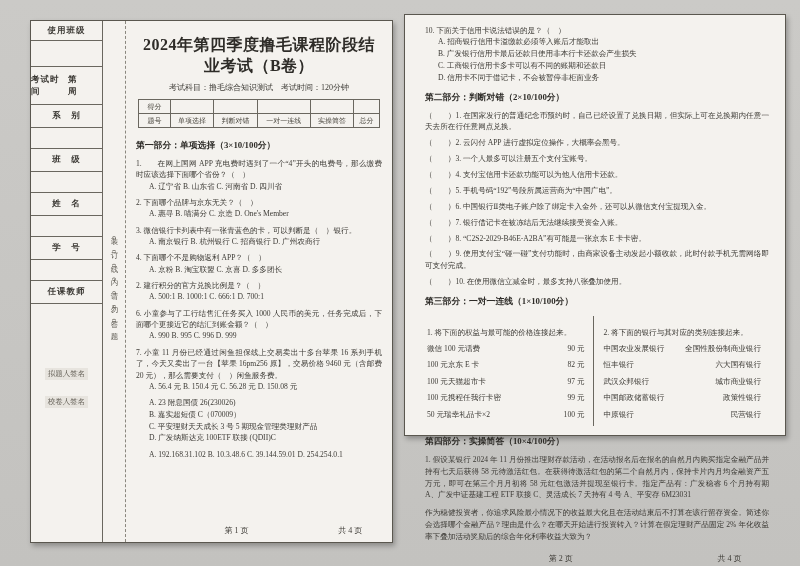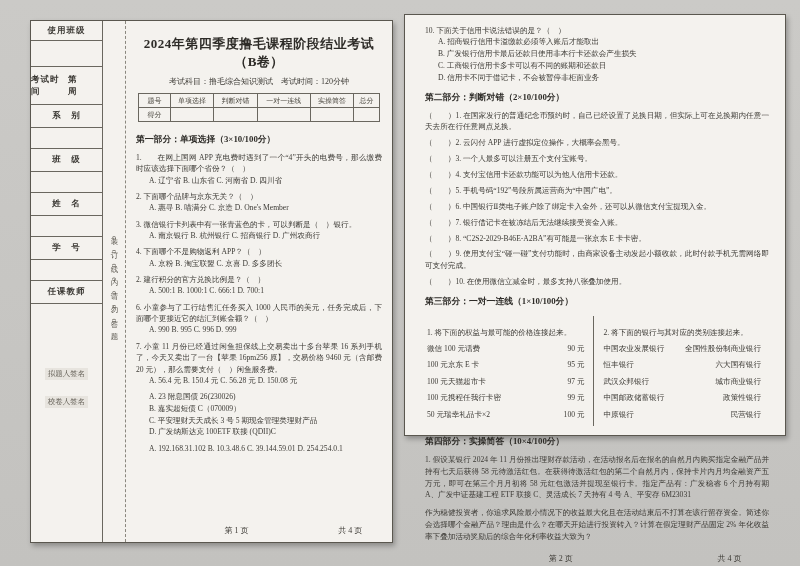--- a/index.html
+++ b/index.html
@@ -37,21 +37,21 @@
   }
   .binding span{
     writing-mode:vertical-rl;
     font-size:7.5px;color:#5a574f;
     letter-spacing:5px;
   }
 
   
   .main{flex:1;padding:8px 10px 4px 10px;display:flex;flex-direction:column;box-sizing:border-box;}
   h1.title{
-    font-size:13px;margin:6px 0 2px 0;text-align:center;
+    font-size:16px;margin:6px 0 2px 0;text-align:center;
     font-weight:bold;letter-spacing:.5px;color:#2e2c28;
   }
   .subtitle{font-size:8px;text-align:center;margin:3px 0 6px 0;color:#3c3a35;}
   table.score-table{border-collapse:collapse;width:98%;margin:0 auto 8px auto;}
   table.score-table td{
     border:1px solid #6a675f;font-size:7px;text-align:center;
     height:13px;padding:0 2px;color:#4a473f;
   }
   .sec-title{font-size:8.8px;font-weight:bold;margin:4px 0 6px 0;color:#2e2c28;}
   .q{margin:0 0 4.5px 0;}
@@ -105,34 +105,34 @@
       <span>装o订o线o内o请o勿o答o题</span>
     </div>
 
     <div class="main">
       <h1 class="title">2024年第四季度撸毛课程阶段结业考试（B卷）</h1>
       <div class="subtitle">考试科目：撸毛综合知识测试　考试时间：120分钟</div>
 
       <table class="score-table">
         <tbody>
             <tr>
+          <td>得分</td>
+          <td></td>
+          <td></td>
+          <td></td>
+          <td></td>
+          <td></td>
+        </tr>
+        <tr>
           <td style="width:13%">题号</td>
           <td>单项选择</td>
           <td>判断对错</td>
           <td>一对一连线</td>
           <td>实操简答</td>
           <td>总分</td>
-        </tr>
-        <tr>
-          <td>得分</td>
-          <td></td>
-          <td></td>
-          <td></td>
-          <td></td>
-          <td></td>
         </tr>
       </tbody>
         </table>
 
       <div class="sec-title">第一部分：单项选择（3×10/100分）</div>
 
       <div class="q">
         <p class="qt">1.　　在网上国网 APP 充电费时遇到了一个“4”开头的电费号，那么缴费时应该选择下面哪个省份？（　）</p>
         <p class="opts">A. 辽宁省  B. 山东省  C. 河南省  D. 四川省</p>
       </div>
@@ -207,21 +207,21 @@
 
       <div class="match">
         <div class="mcol">
           <p class="msub">1. 将下面的权益与最可能的价格连接起来。</p>
           <div class="mrow">
               <span>微信 100 元话费</span>
               <span>90 元</span>
             </div>
           <div class="mrow">
               <span>100 元京东 E 卡</span>
-              <span>95 元</span>
+              <span>82 元</span>
             </div>
           <div class="mrow">
               <span>100 元天猫超市卡</span>
               <span>97 元</span>
             </div>
           <div class="mrow">
               <span>100 元携程任我行卡密</span>
               <span>99 元</span>
             </div>
           <div class="mrow">

